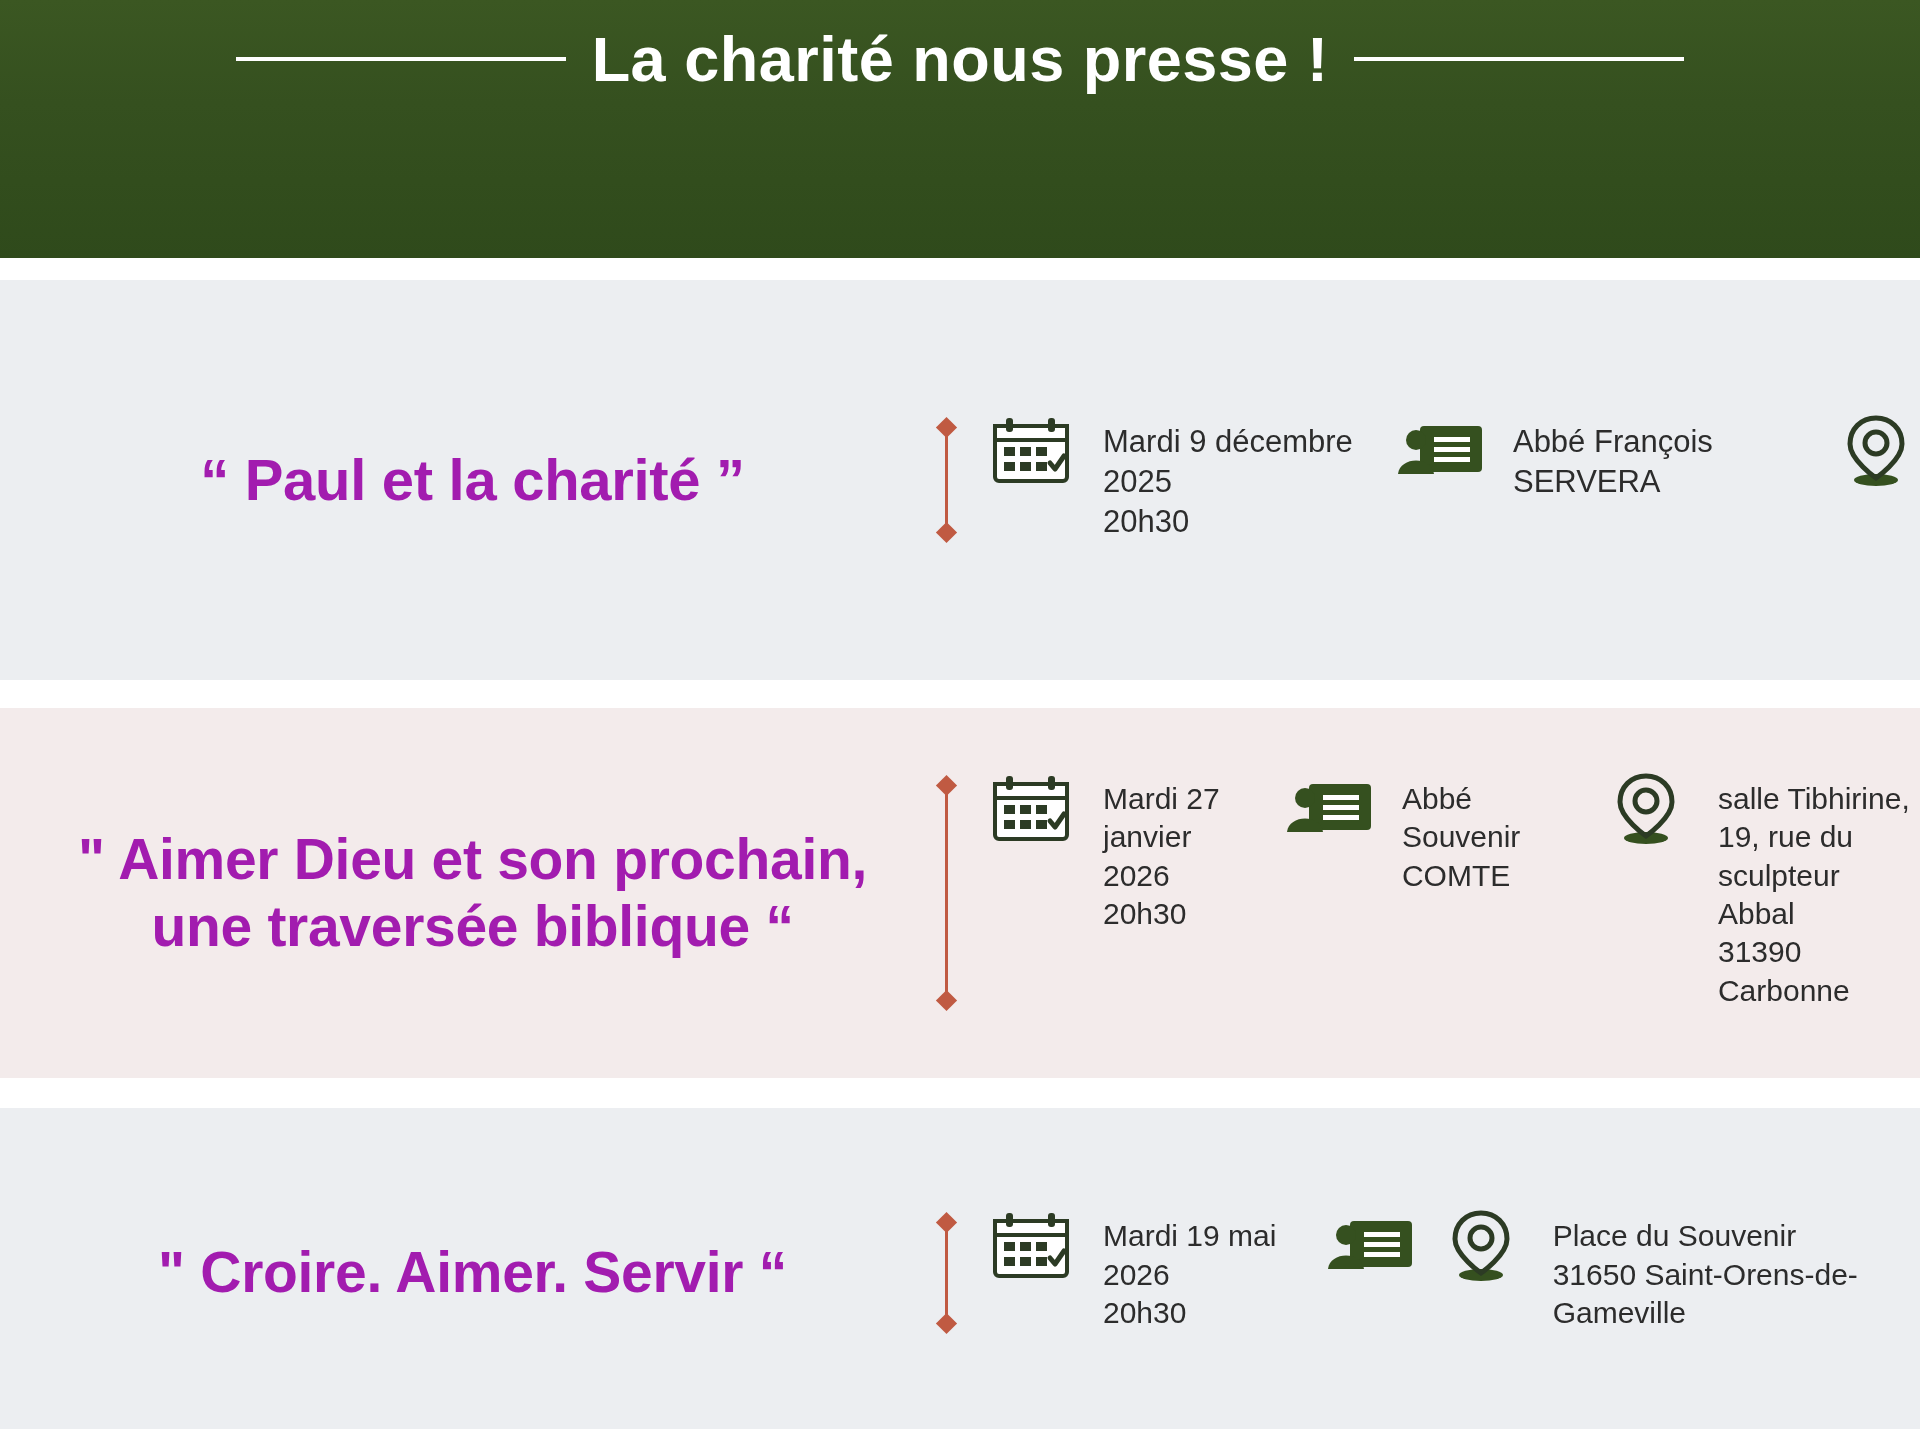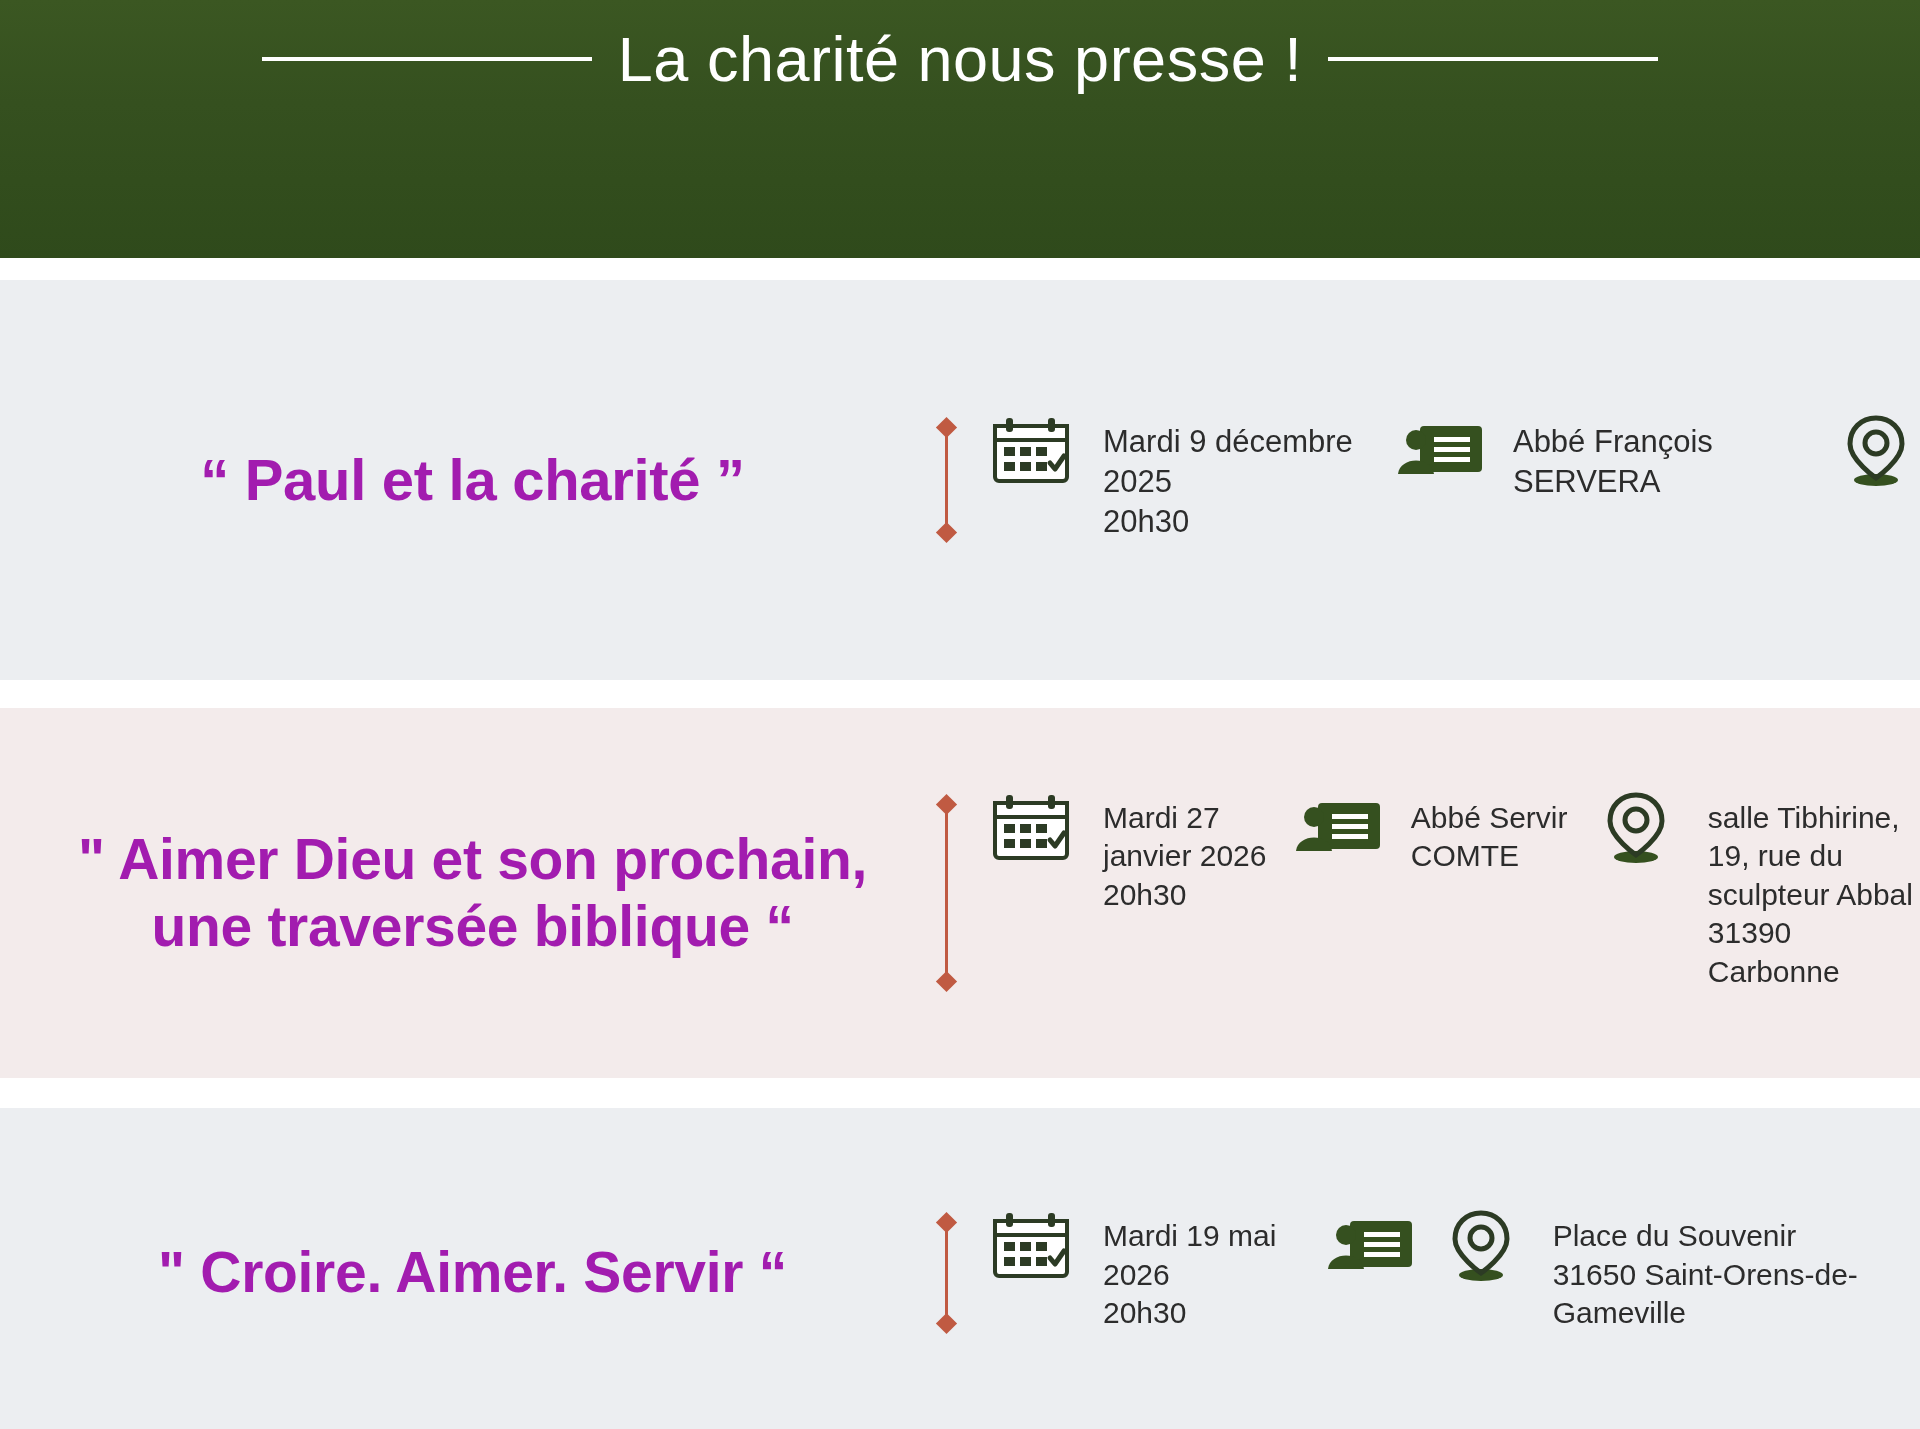--- a/index.html
+++ b/index.html
@@ -34,21 +34,21 @@
   }
   .rule {
     height: 4px;
     background: #ffffff;
     flex: 0 0 auto;
   }
   .rule-left { width: 330px; }
   .rule-right { width: 330px; }
   .header-title {
     font-size: 63px;
-    font-weight: normal;
+    font-weight: bold;
     color: #ffffff;
     letter-spacing: 0.5px;
     white-space: nowrap;
     line-height: 1.05;
   }
   .header-sub {
     margin-top: 22px;
     text-align: center;
     color: #ffffff;
     font-size: 34px;
@@ -266,21 +266,21 @@
           <div class="ico">
             <svg width="86" height="58" viewBox="0 0 86 58">
               <rect x="22" y="4" width="62" height="46" rx="4" fill="#35501f"></rect>
               <rect x="36" y="15" width="36" height="5" fill="#ffffff"></rect>
               <rect x="36" y="25" width="36" height="5" fill="#ffffff"></rect>
               <rect x="36" y="35" width="36" height="5" fill="#ffffff"></rect>
               <circle cx="18" cy="18" r="10" fill="#35501f"></circle>
               <path d="M0 52 C2 34 34 34 36 52 Z" fill="#35501f"></path>
             </svg>
           </div>
-          <div class="txt">Abbé Servir COMTE</div>
+          <div class="txt">Abbé Souvenir COMTE</div>
         </div>
         <div class="row">
           <div class="ico">
             <svg width="74" height="74" viewBox="0 0 74 74">
               <ellipse cx="37" cy="66" rx="22" ry="6" fill="#35501f"></ellipse>
               <path d="M37 4 C22 4 11 15 11 30 C11 46 37 64 37 64 C37 64 63 46 63 30 C63 15 52 4 37 4 Z" fill="none" stroke="#2c3b24" stroke-width="5"></path>
               <circle cx="37" cy="29" r="11" fill="none" stroke="#2c3b24" stroke-width="5"></circle>
             </svg>
           </div>
           <div class="txt">salle Tibhirine,

